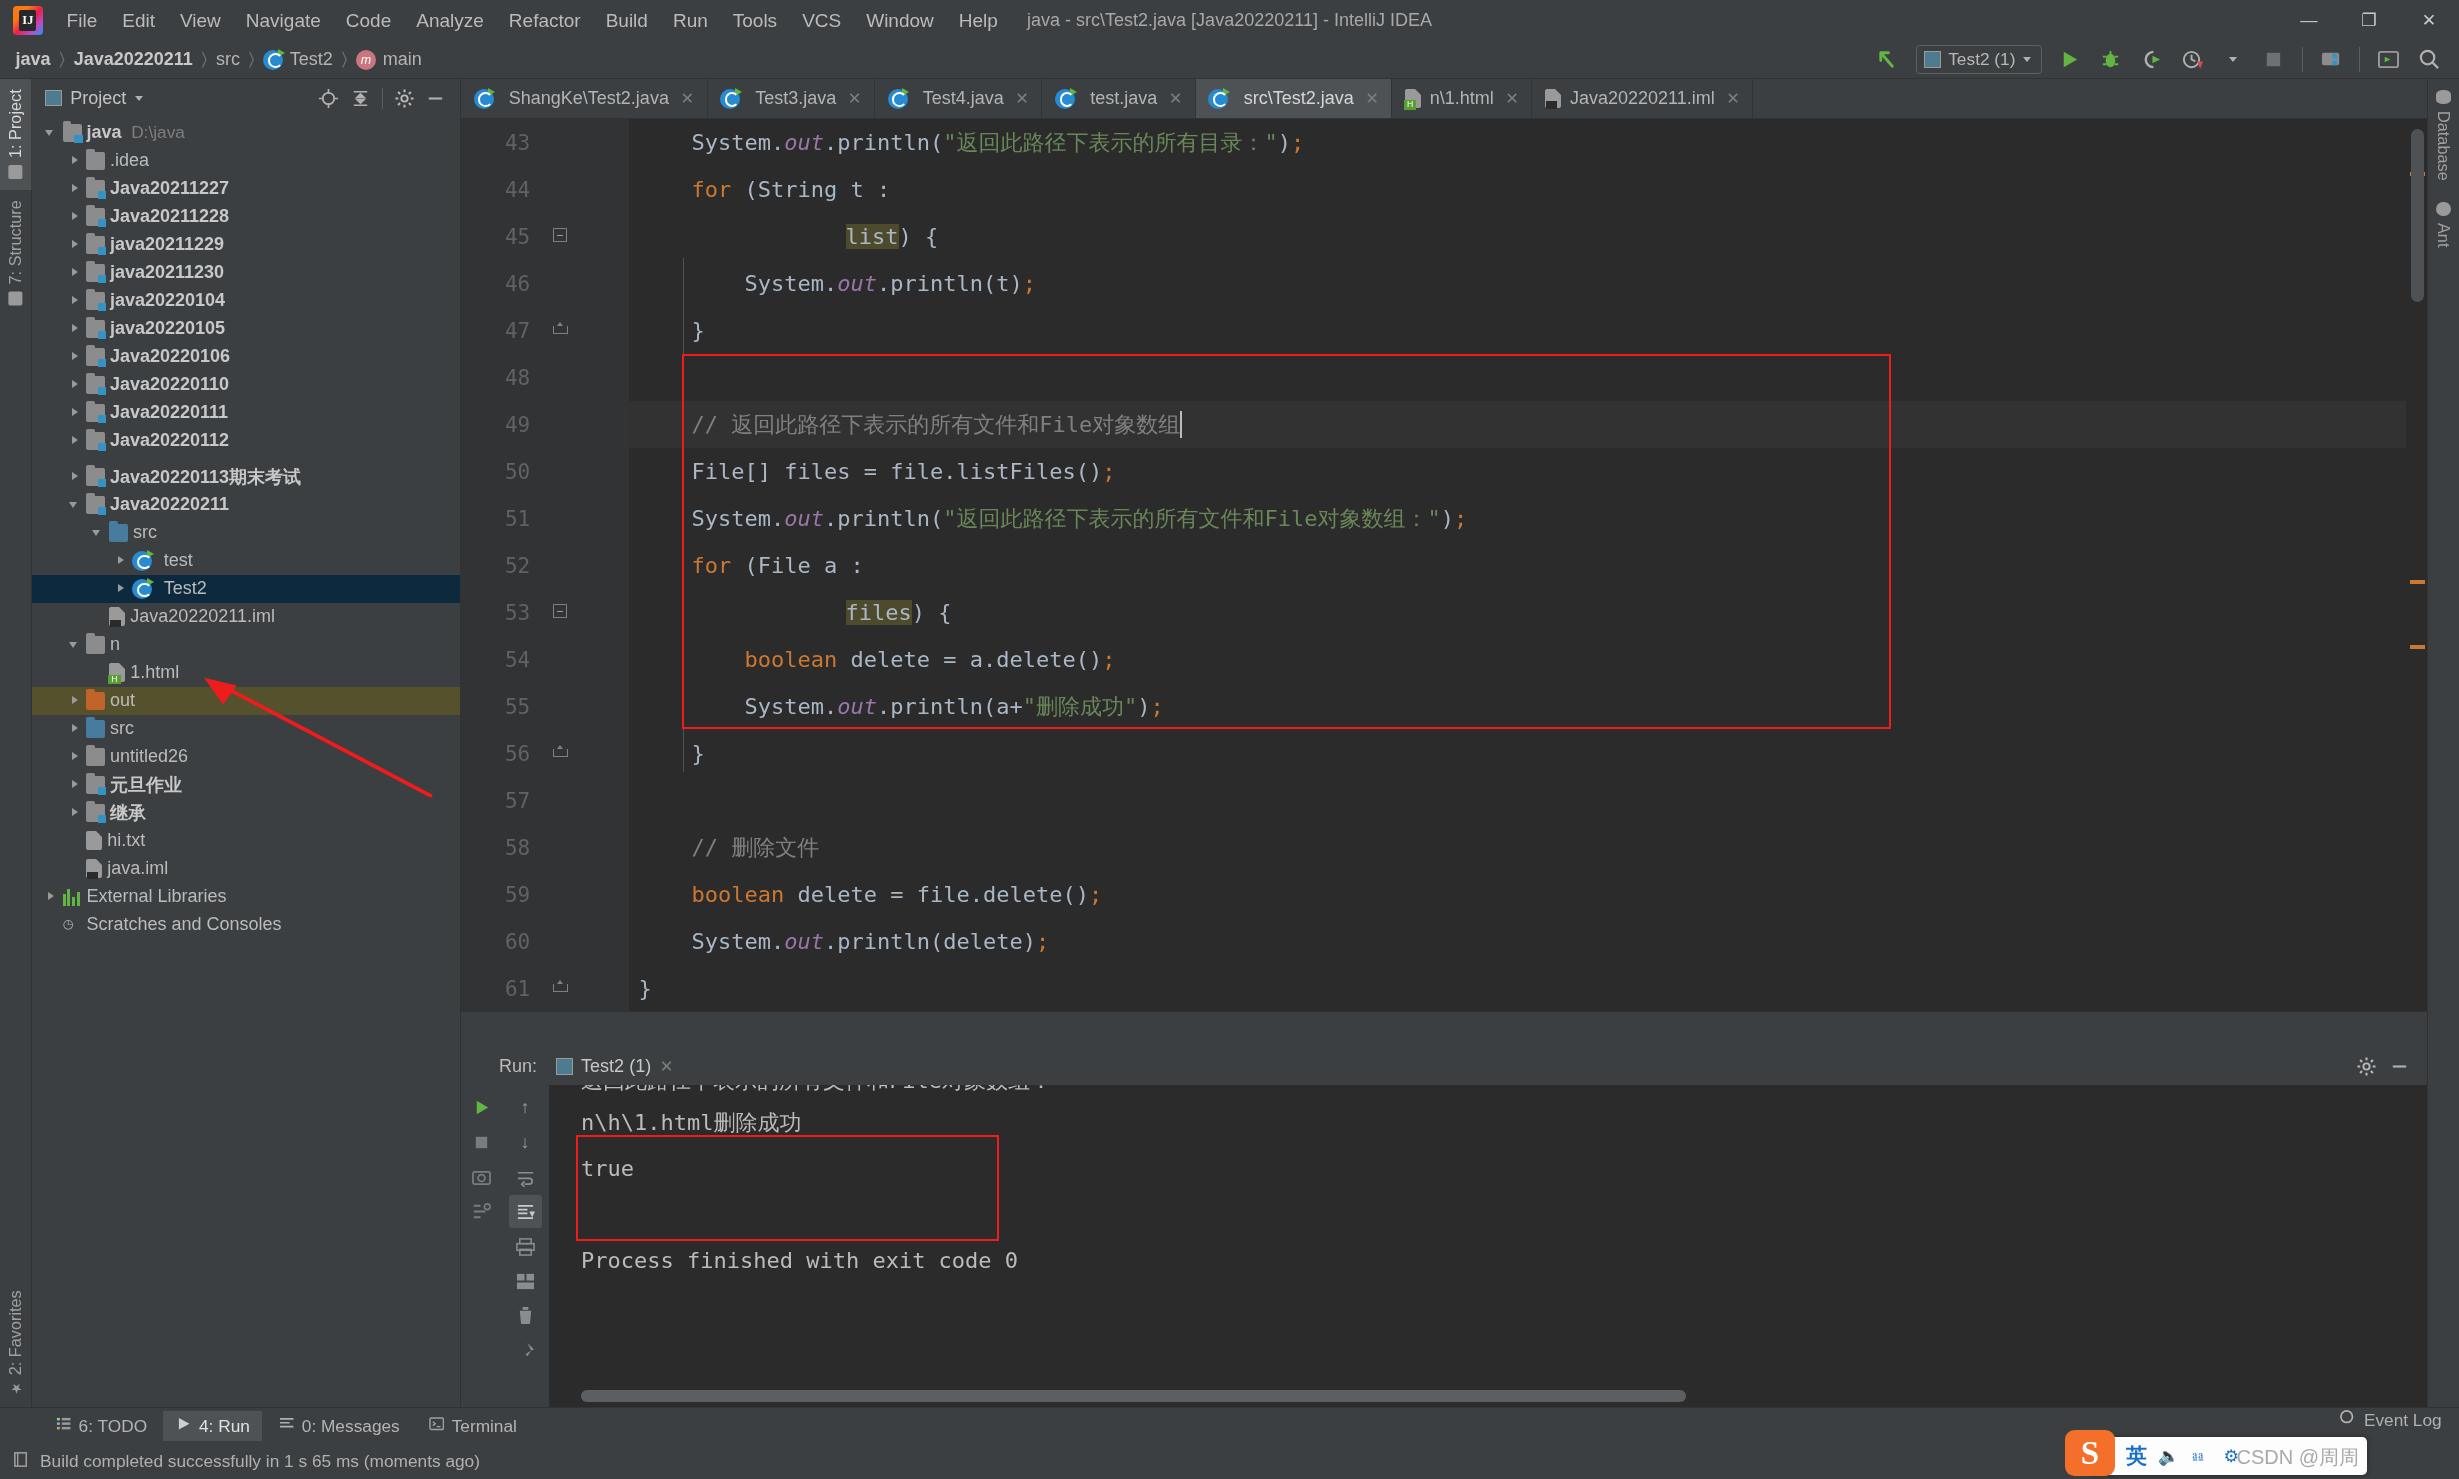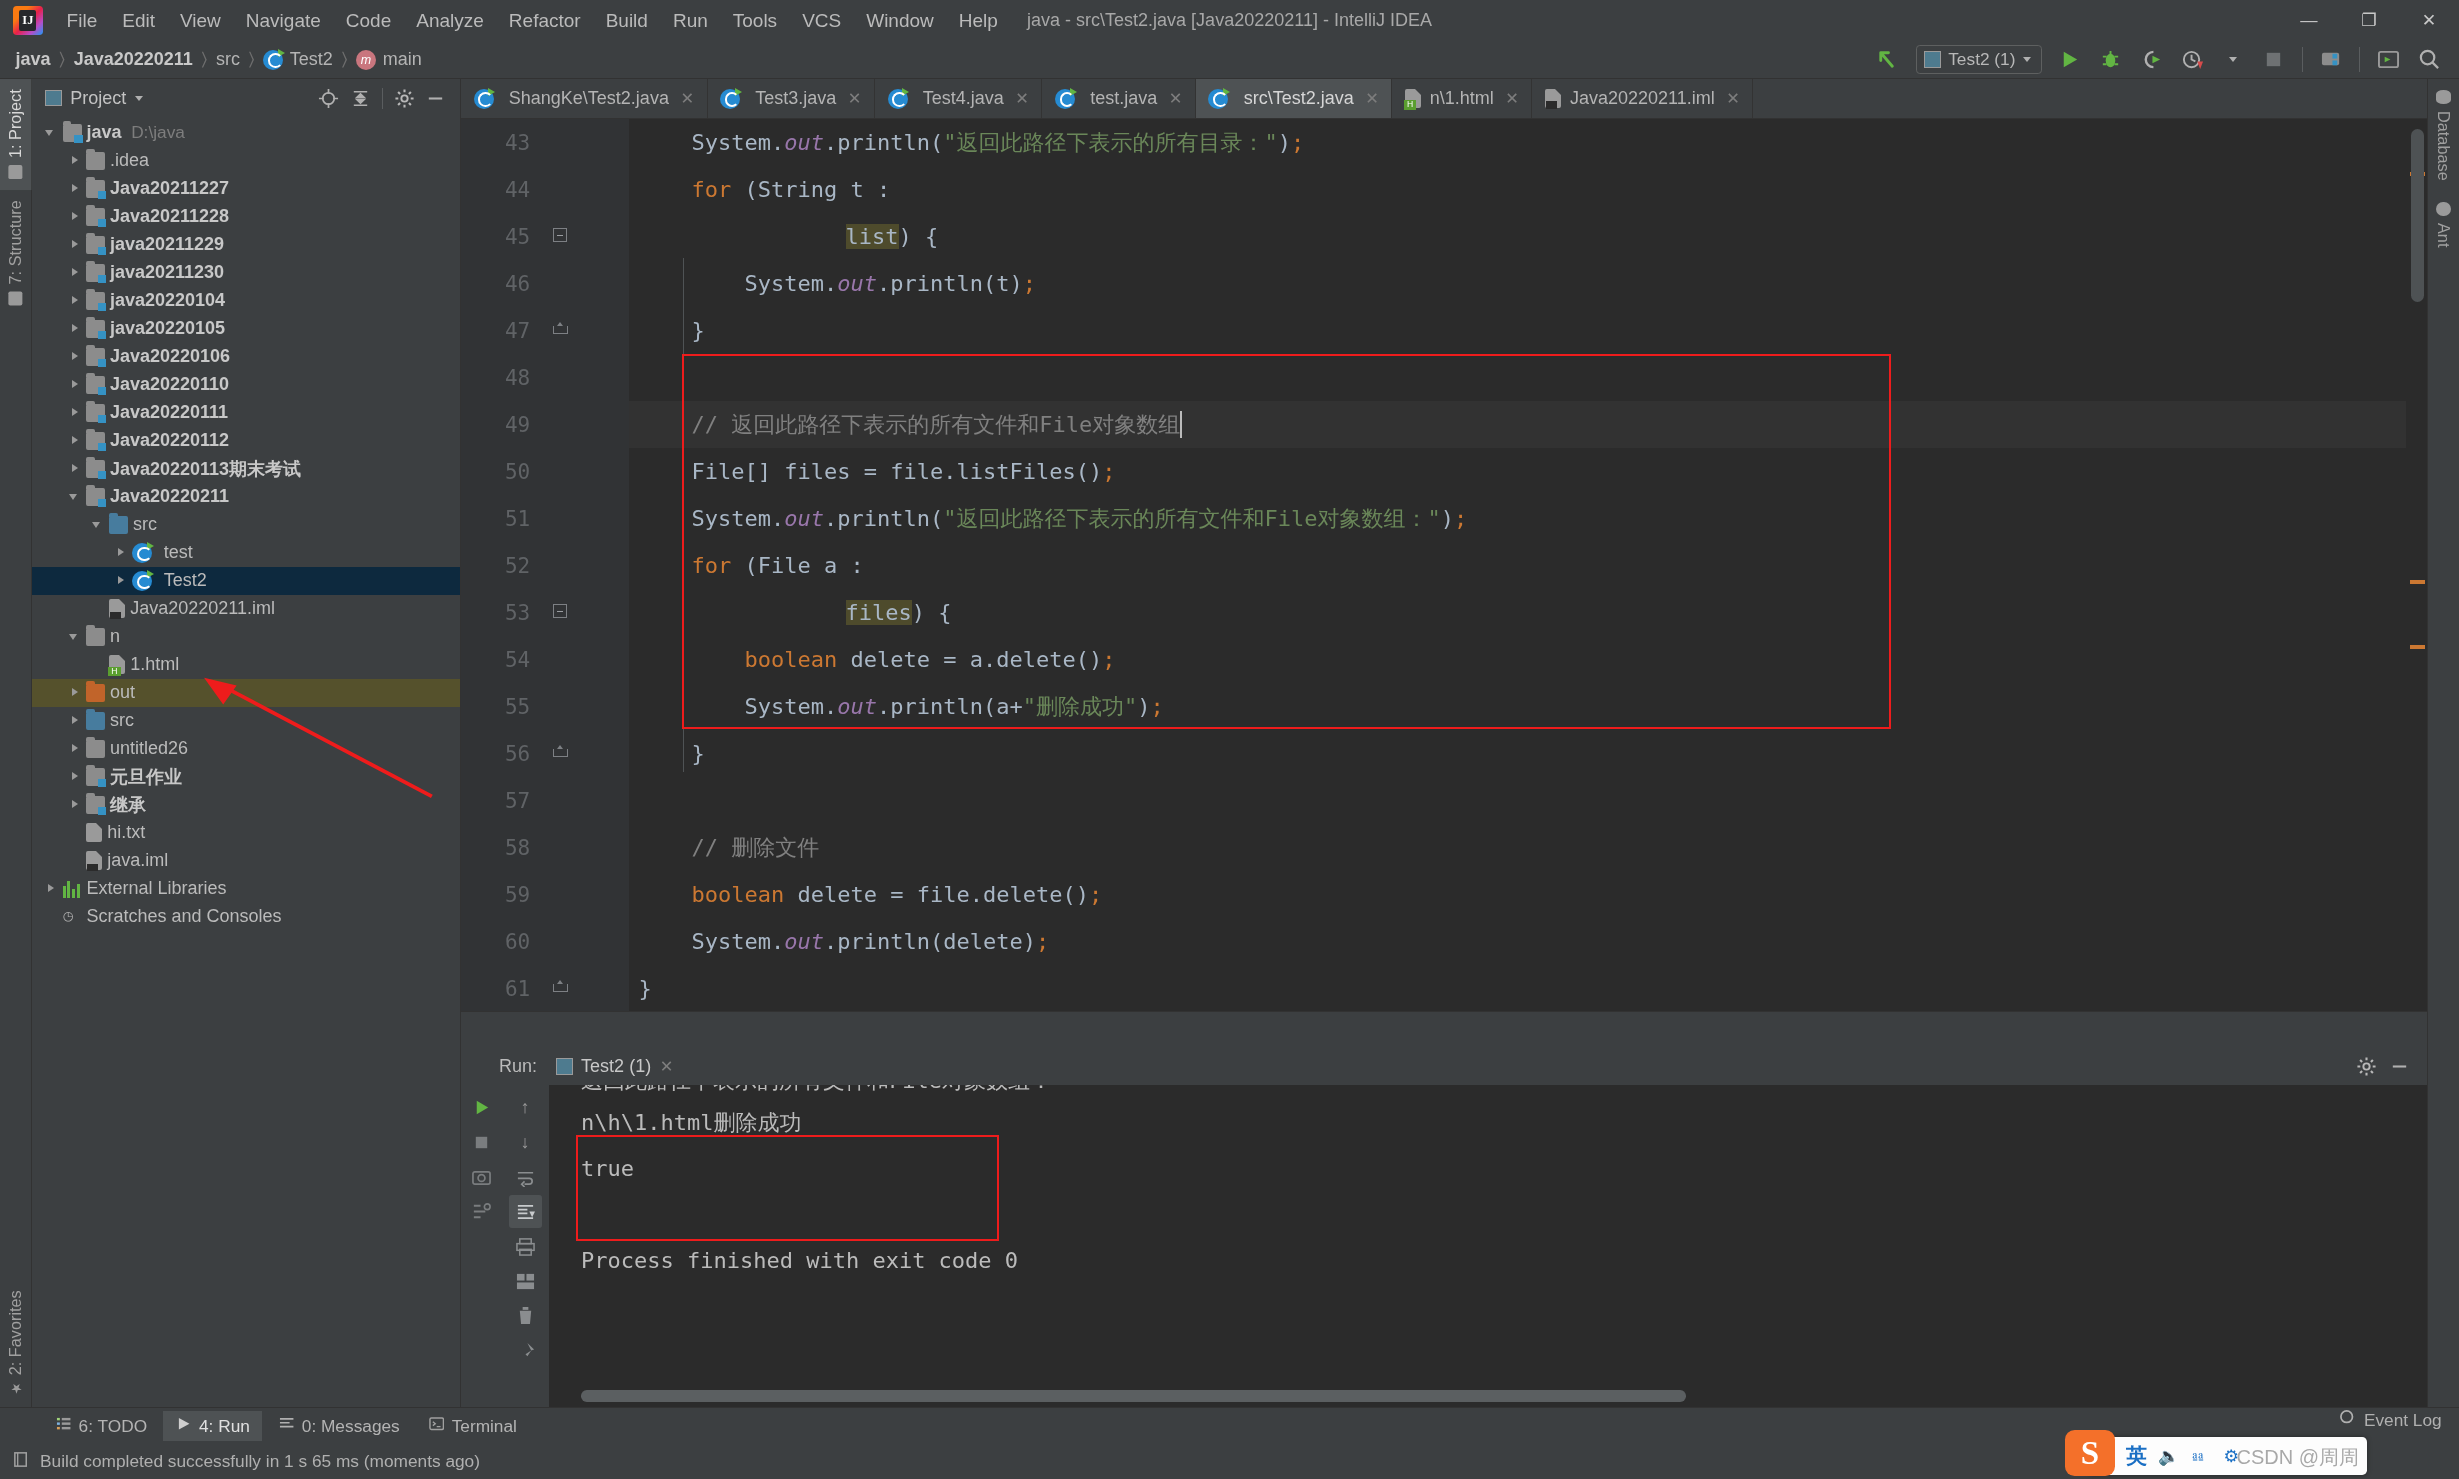--- a/index.html
+++ b/index.html
@@ -443,21 +443,21 @@
           <div class="node" style="padding-left: 35px;">
             <span class="arrow r"></span>
             <span class="ic ic-folder ic-mod"></span>
             <span class="nlabel b">Java20220111</span>
           </div>
           <div class="node" style="padding-left: 35px;">
             <span class="arrow r"></span>
             <span class="ic ic-folder ic-mod"></span>
             <span class="nlabel b">Java20220112</span>
           </div>
-          <div class="node" style="padding-left: 35px;">
+          <div class="node" style="padding-left: 35px; margin-top: 8px;">
             <span class="arrow r"></span>
             <span class="ic ic-folder ic-mod"></span>
             <span class="nlabel b">Java20220113期末考试</span>
           </div>
           <div class="node" style="padding-left: 35px;">
             <span class="arrow d"></span>
             <span class="ic ic-folder ic-mod"></span>
             <span class="nlabel b">Java20220211</span>
           </div>
           <div class="node" style="padding-left: 58px;">

